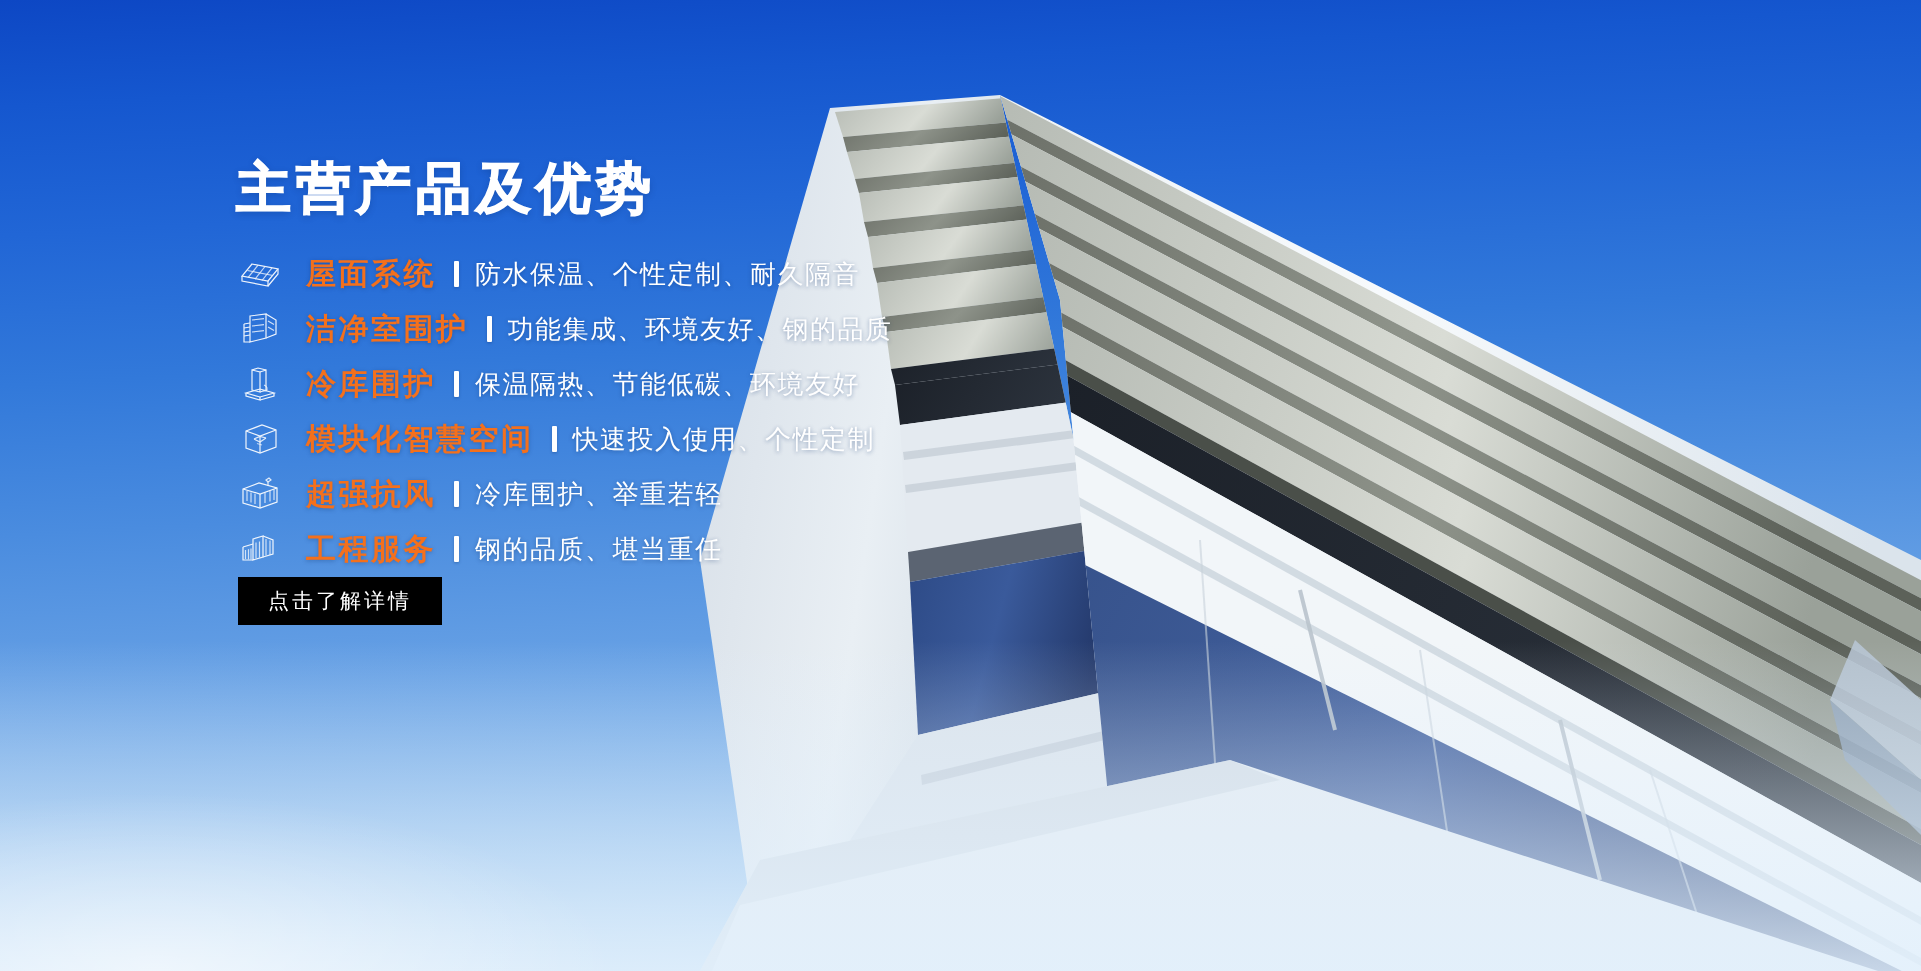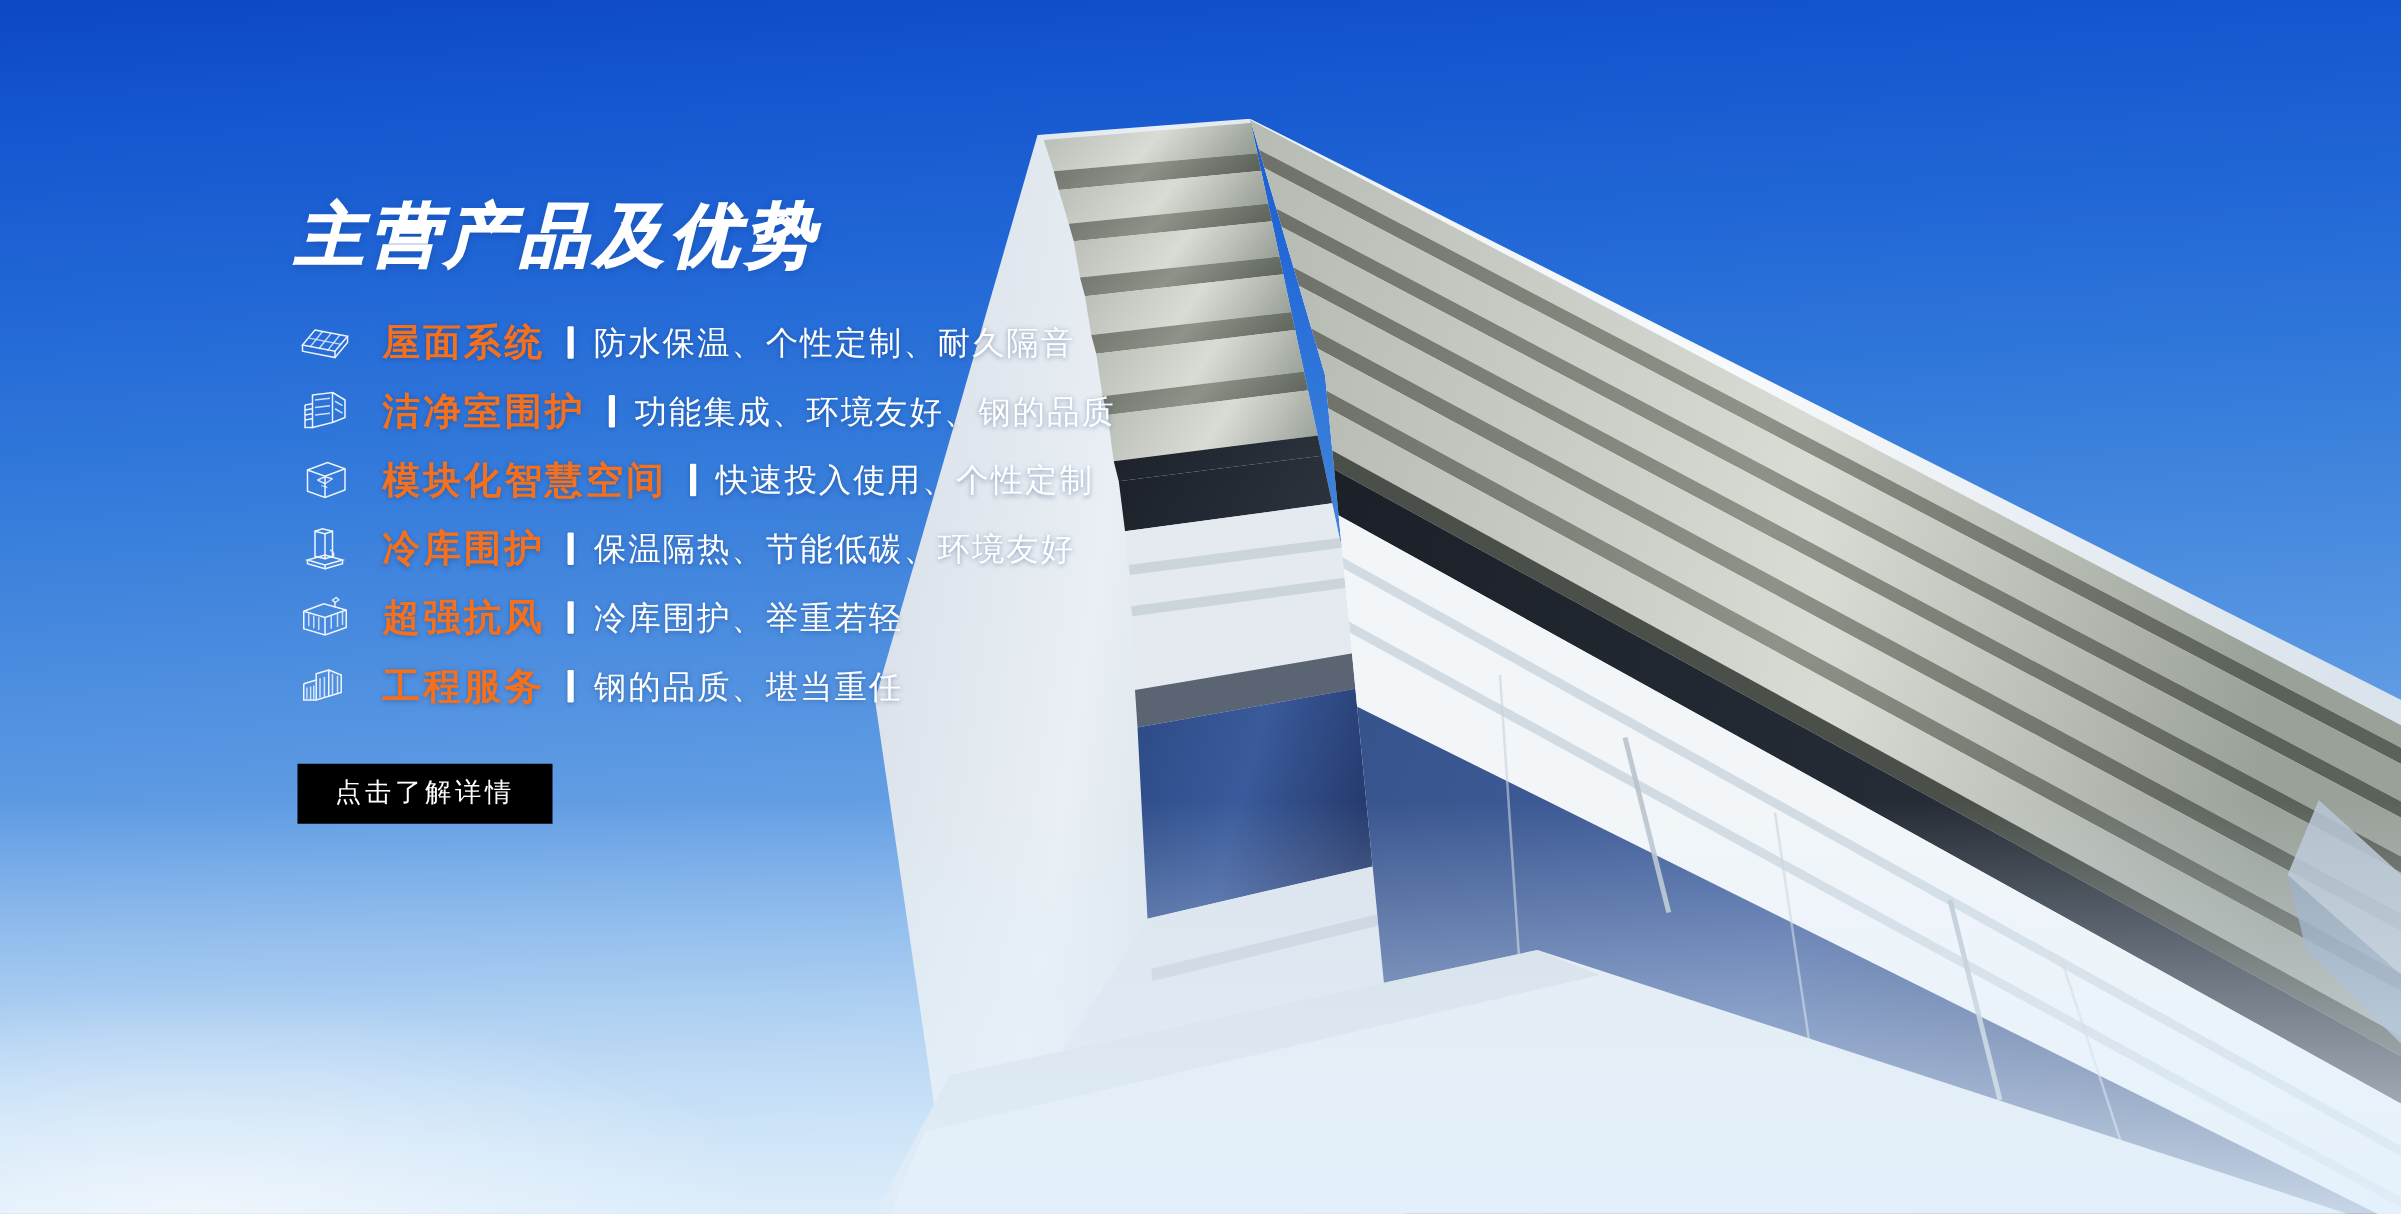--- a/index.html
+++ b/index.html
@@ -51,21 +51,20 @@
   .content{
     position:absolute;
     left:236px; top:158px;
     width:1100px;
     z-index:6;
   }
 
   .headline{
     font-size:55px;
     font-weight:bold;
-    font-style:italic;
     color:#ffffff;
     letter-spacing:5px;
     line-height:1.1;
     text-shadow:0 2px 7px rgba(7,40,100,.30);
     white-space:nowrap;
     margin-bottom:28px;
     -webkit-text-stroke:1.3px #ffffff;
   }
 
   .list{ margin-top:4px; }
@@ -106,21 +105,20 @@
 
   .desc{
     color:#ffffff;
     font-size:26px;
     letter-spacing:1.5px;
     text-shadow:0 1px 4px rgba(10,45,105,.42);
   }
 
   .cta{
     display:inline-block;
-    margin-top:34px;
     margin-left:2px;
     background:#000000;
     color:#ffffff;
     font-size:21px;
     letter-spacing:3px;
     padding:13px 30px 14px 30px;
     border:none;
     cursor:pointer;
     font-family:inherit;
     line-height:1;
@@ -299,49 +297,49 @@
           </svg>
         </span>
         <span class="cat">洁净室围护</span>
         <span class="sep"></span>
         <span class="desc">功能集成、环境友好、钢的品质</span>
       </div>
 
       <div class="row">
         <span class="ico">
           <svg width="40" height="34" viewBox="0 0 40 34" fill="none" stroke="#ffffff" stroke-width="1.2">
-            <path d="M6 9 L22 3 L36 8 L36 25 L20 31 L6 26 Z"></path>
-            <path d="M6 9 L20 14 L36 8"></path>
-            <path d="M20 14 L20 31"></path>
-            <path d="M14 17 L20 20 L26 16" opacity=".9"></path>
-            <path d="M14 17 L20 14.5 L26 16" opacity=".9"></path>
-            <path d="M17 21.5 L22 23" opacity=".7"></path>
-          </svg>
-        </span>
-        <span class="cat">模块化智慧空间</span>
-        <span class="sep"></span>
-        <span class="desc">快速投入使用、个性定制</span>
-      </div>
-
-      <div class="row">
-        <span class="ico">
-          <svg width="40" height="34" viewBox="0 0 40 34" fill="none" stroke="#ffffff" stroke-width="1.2">
             <path d="M12 3 L20 5 L20 25 L12 23 Z"></path>
             <path d="M20 5 L26 3 L26 23 L20 25"></path>
             <path d="M12 3 L18 1 L26 3"></path>
             <path d="M6 26 L20 30 L34 26 L20 22 Z"></path>
             <path d="M6 26 L6 29 L20 33 L20 30"></path>
             <path d="M34 26 L34 29 L20 33"></path>
             <path d="M24 18 C27 19, 28 22, 26 24" opacity=".85"></path>
             <path d="M26 24 L23.5 23.6" opacity=".85"></path>
           </svg>
         </span>
         <span class="cat">冷库围护</span>
         <span class="sep"></span>
         <span class="desc">保温隔热、节能低碳、环境友好</span>
+      </div>
+
+      <div class="row">
+        <span class="ico">
+          <svg width="40" height="34" viewBox="0 0 40 34" fill="none" stroke="#ffffff" stroke-width="1.2">
+            <path d="M6 9 L22 3 L36 8 L36 25 L20 31 L6 26 Z"></path>
+            <path d="M6 9 L20 14 L36 8"></path>
+            <path d="M20 14 L20 31"></path>
+            <path d="M14 17 L20 20 L26 16" opacity=".9"></path>
+            <path d="M14 17 L20 14.5 L26 16" opacity=".9"></path>
+            <path d="M17 21.5 L22 23" opacity=".7"></path>
+          </svg>
+        </span>
+        <span class="cat">模块化智慧空间</span>
+        <span class="sep"></span>
+        <span class="desc">快速投入使用、个性定制</span>
       </div>
 
       <div class="row">
         <span class="ico">
           <svg width="42" height="34" viewBox="0 0 42 34" fill="none" stroke="#ffffff" stroke-width="1.2">
             <path d="M4 12 L20 6 L38 11 L38 25 L21 31 L4 26 Z"></path>
             <path d="M4 12 L21 17 L38 11"></path>
             <path d="M21 17 L21 31"></path>
             <path d="M8 14 L8 24" opacity=".8"></path>
               <path d="M12 15.4 L12 25.5" opacity=".8"></path>

